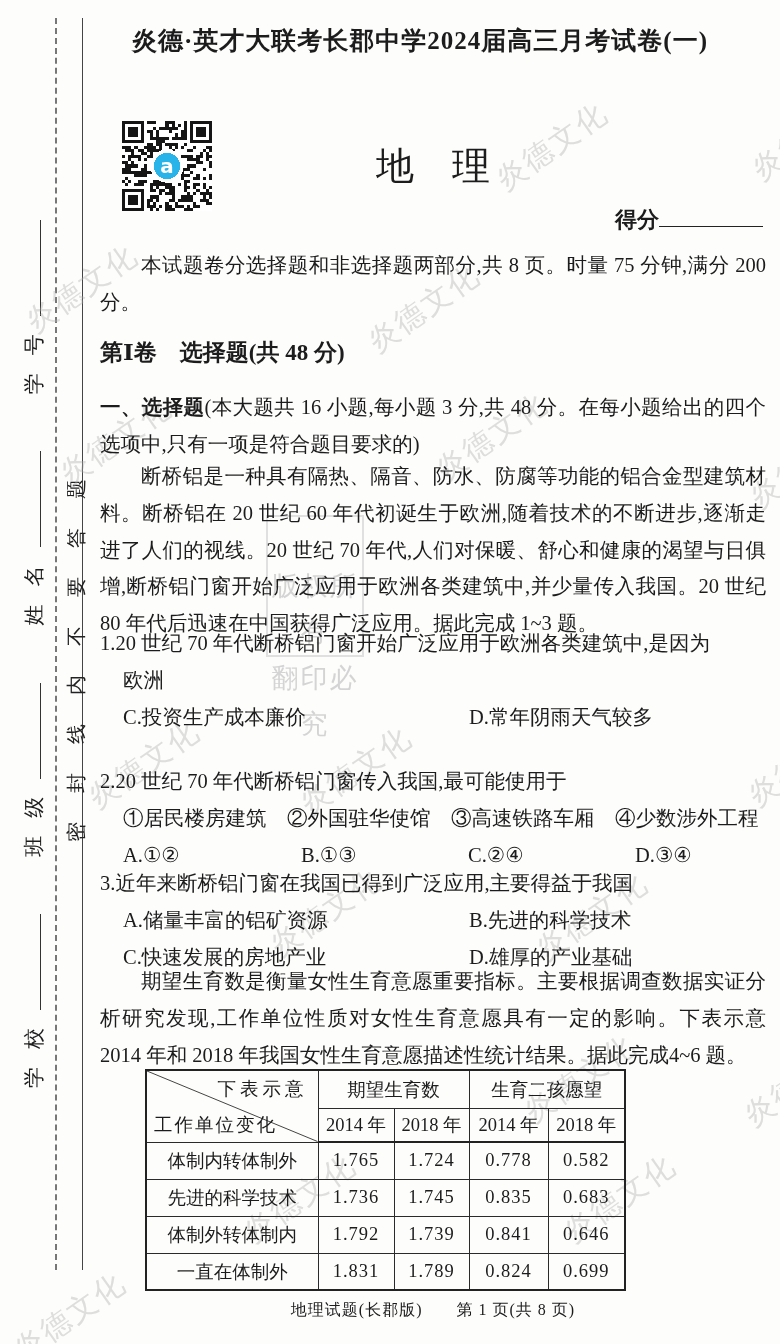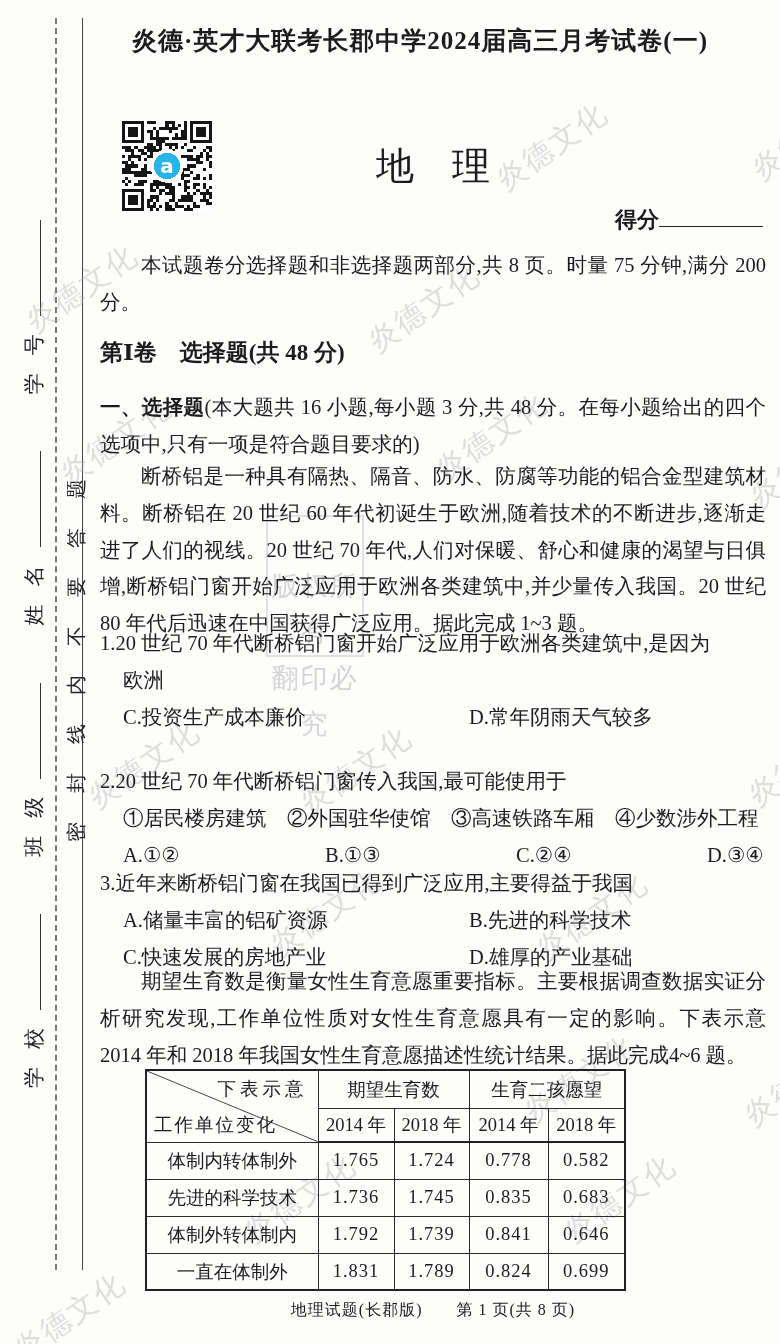--- a/index.html
+++ b/index.html
@@ -43,21 +43,21 @@
   .subject-title{left:100px;top:141px;width:666px;text-align:center;font-size:38px;font-weight:normal;}
   .score-row{left:615px;top:205px;font-size:22px;font-weight:bold;}
   .score-blank{display:inline-block;width:104px;height:20px;border-bottom:1.5px solid #222;}
   .para{left:100px;width:666px;font-size:20.5px;line-height:36.8px;text-align:justify;}
   .indent{text-indent:2em;}
   .sec-head{left:100px;top:337px;width:666px;text-align:left;font-size:23px;font-weight:bold;}
   .bold{font-weight:bold;}
   .stem{padding-left:23px;text-indent:-23px;margin:0;}
   .optrow{display:flex;padding-left:23px;}
   .optrow .o1{width:346px;}
-  .optrow4{display:flex;padding-left:23px;gap:24px;}
+  .optrow4{display:flex;padding-left:23px;}
   .optrow4 .oa{width:178px;}
   .optrow4 .ob{width:167px;}
   .optrow4 .oc{width:167px;}
   .subitems{padding-left:23px;}
   
   .tbl-wrap{left:145px;top:1069px;}
   table.stat{border-collapse:collapse;table-layout:fixed;width:479px;background:transparent;}
   table.stat td,table.stat th{border:1px solid #2a2a2a;text-align:center;vertical-align:middle;
     font-size:18.5px;font-weight:normal;padding:0;}
   table.stat{border:2px solid #222;}

